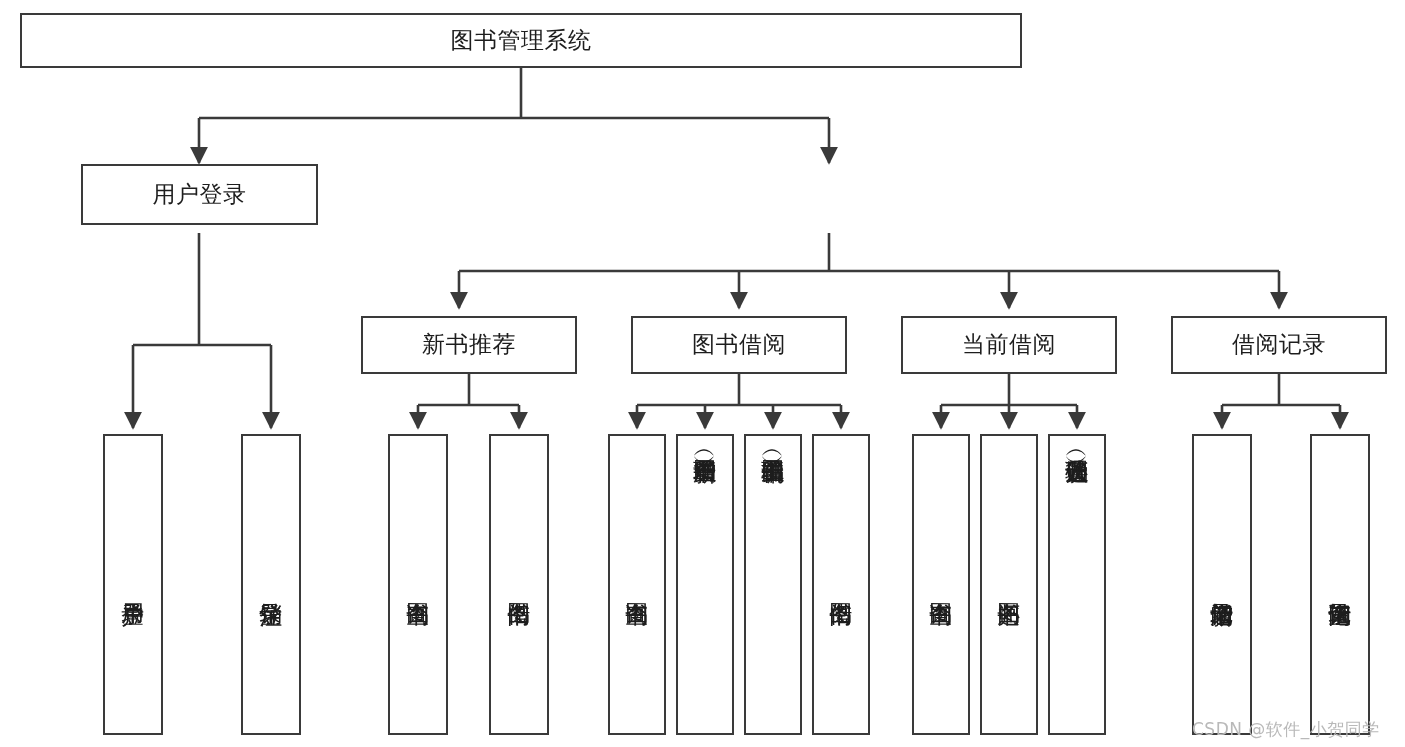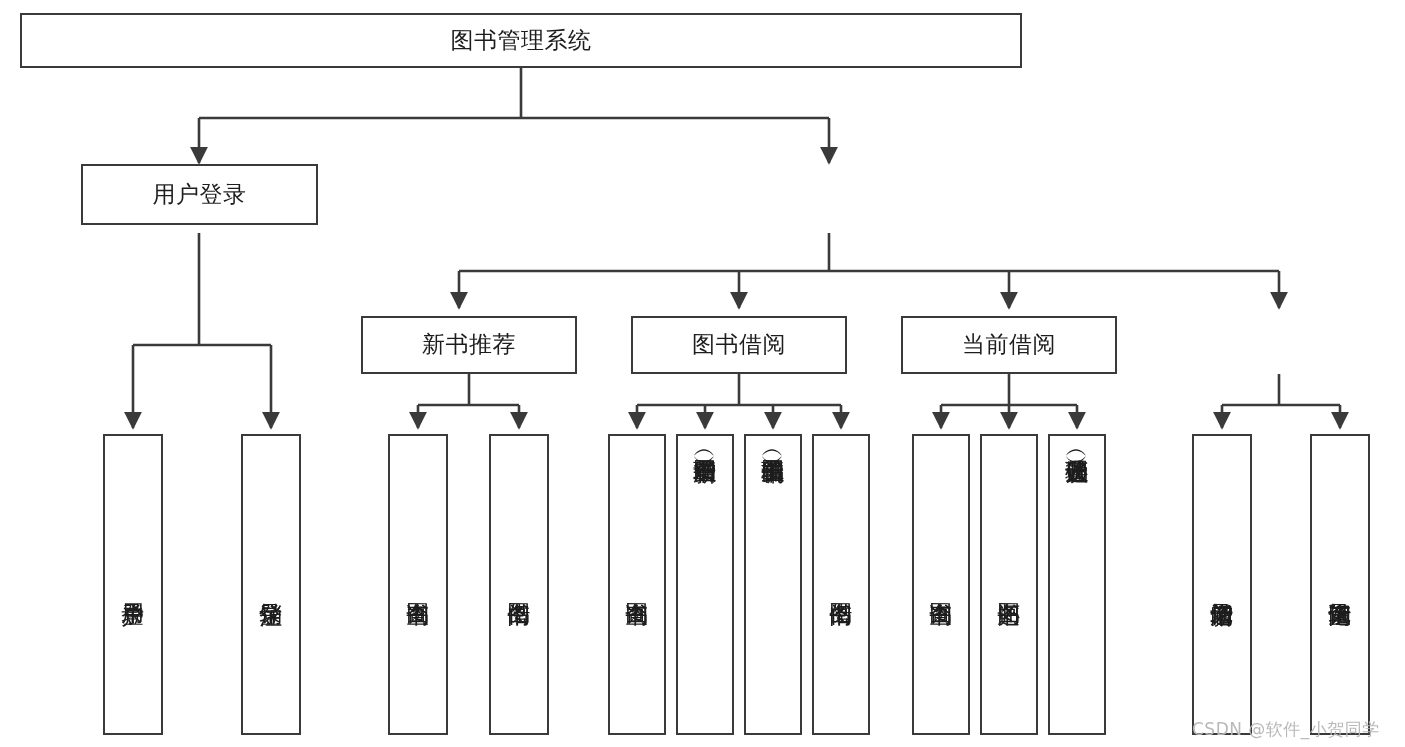--- a/index.html
+++ b/index.html
@@ -137,20 +137,23 @@
 
   <div class="node-box" style="left:361px; top:316px; width:216px; height:58px;">
     <span class="node-label-h">新书推荐</span>
   </div>
   <div class="node-box" style="left:631px; top:316px; width:216px; height:58px;">
     <span class="node-label-h">图书借阅</span>
   </div>
   <div class="node-box" style="left:901px; top:316px; width:216px; height:58px;">
     <span class="node-label-h">当前借阅</span>
   </div>
+  <div class="node-box" style="left:1171px; top:316px; width:216px; height:58px;">
+    <span class="node-label-h">借阅记录</span>
+  </div>
 
   <div class="node-box leaf-box centered" style="left:103px; top:434px; width:60px; height:301px;">
     <span class="node-label-v">用户登录</span>
   </div>
   <div class="node-box leaf-box centered" style="left:241px; top:434px; width:60px; height:301px;">
     <span class="node-label-v">注销登录</span>
   </div>
 
   <div class="node-box leaf-box centered" style="left:388px; top:434px; width:60px; height:301px;">
     <span class="node-label-v">查询图书</span>

